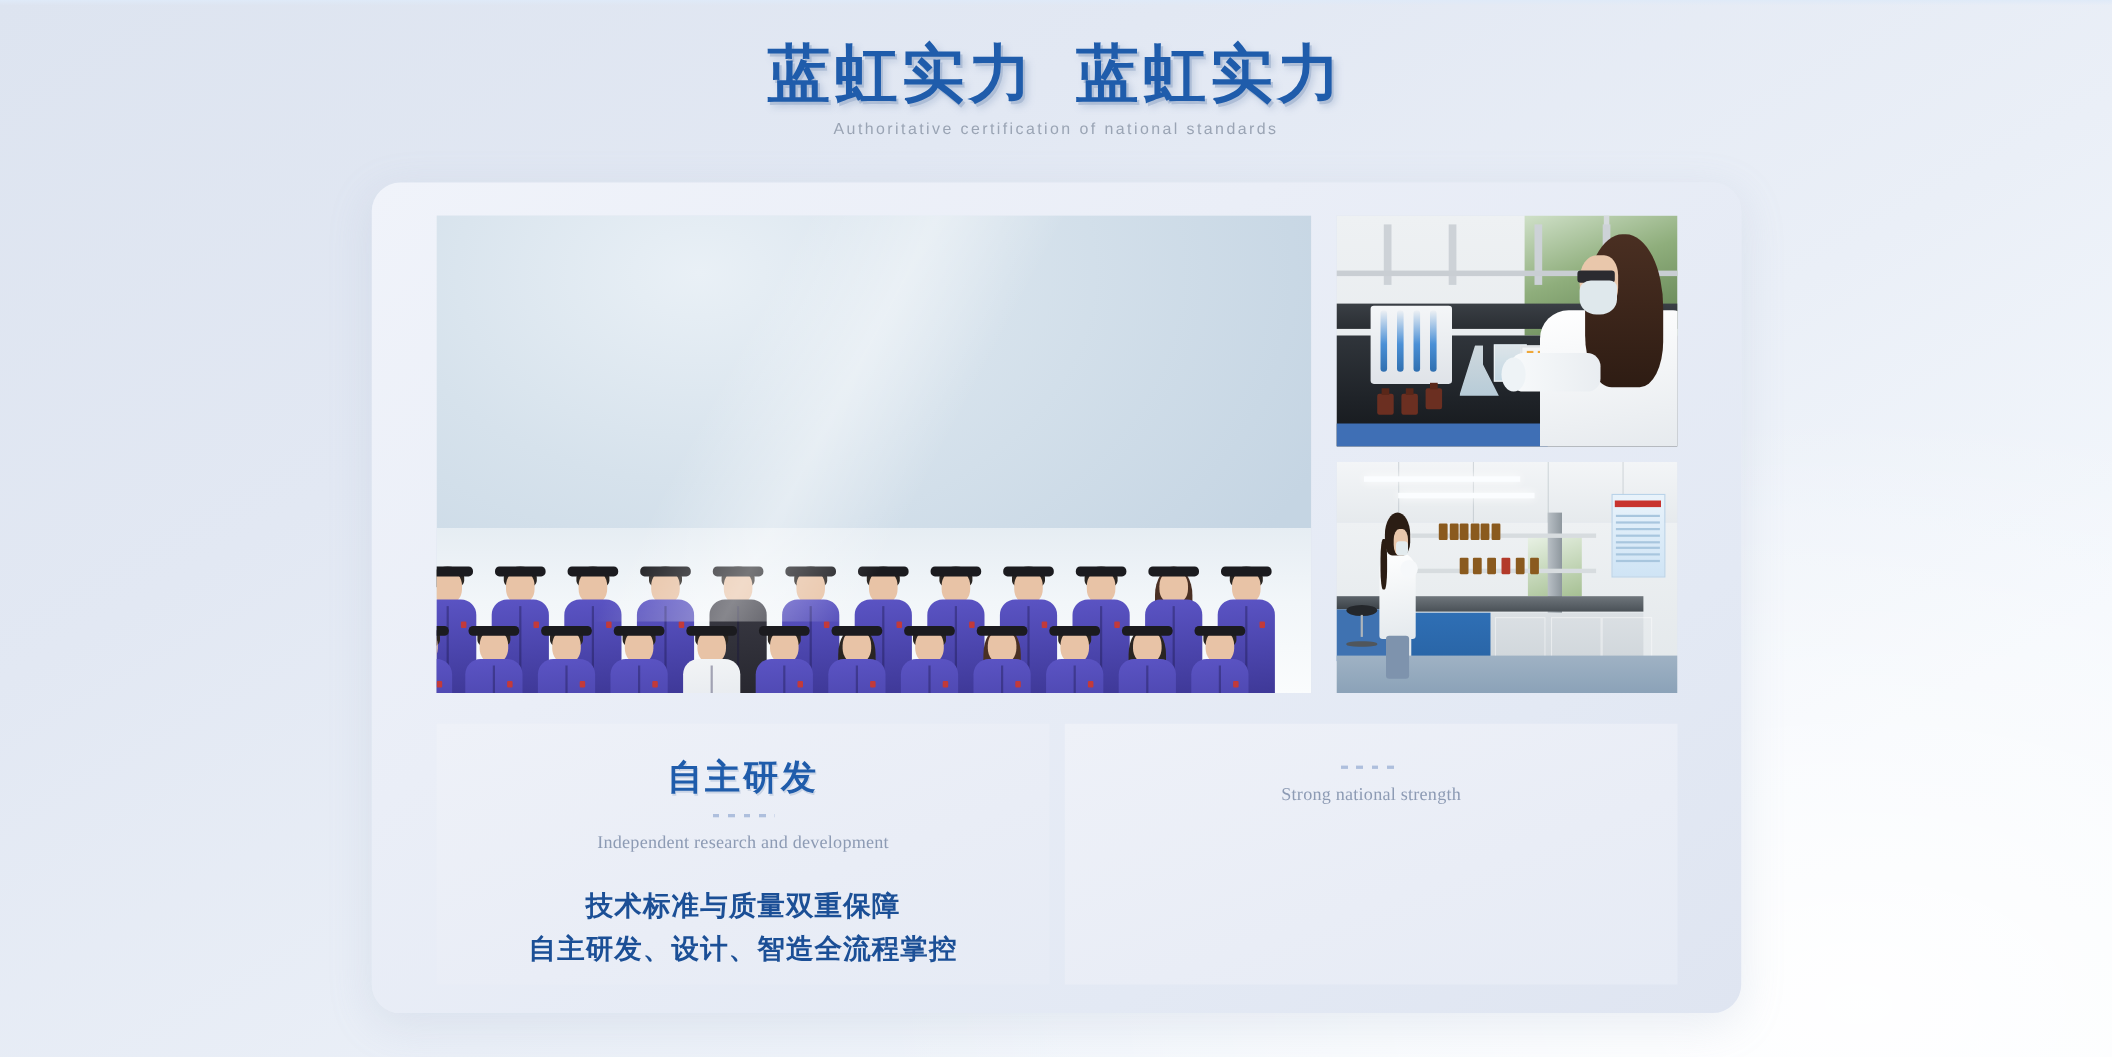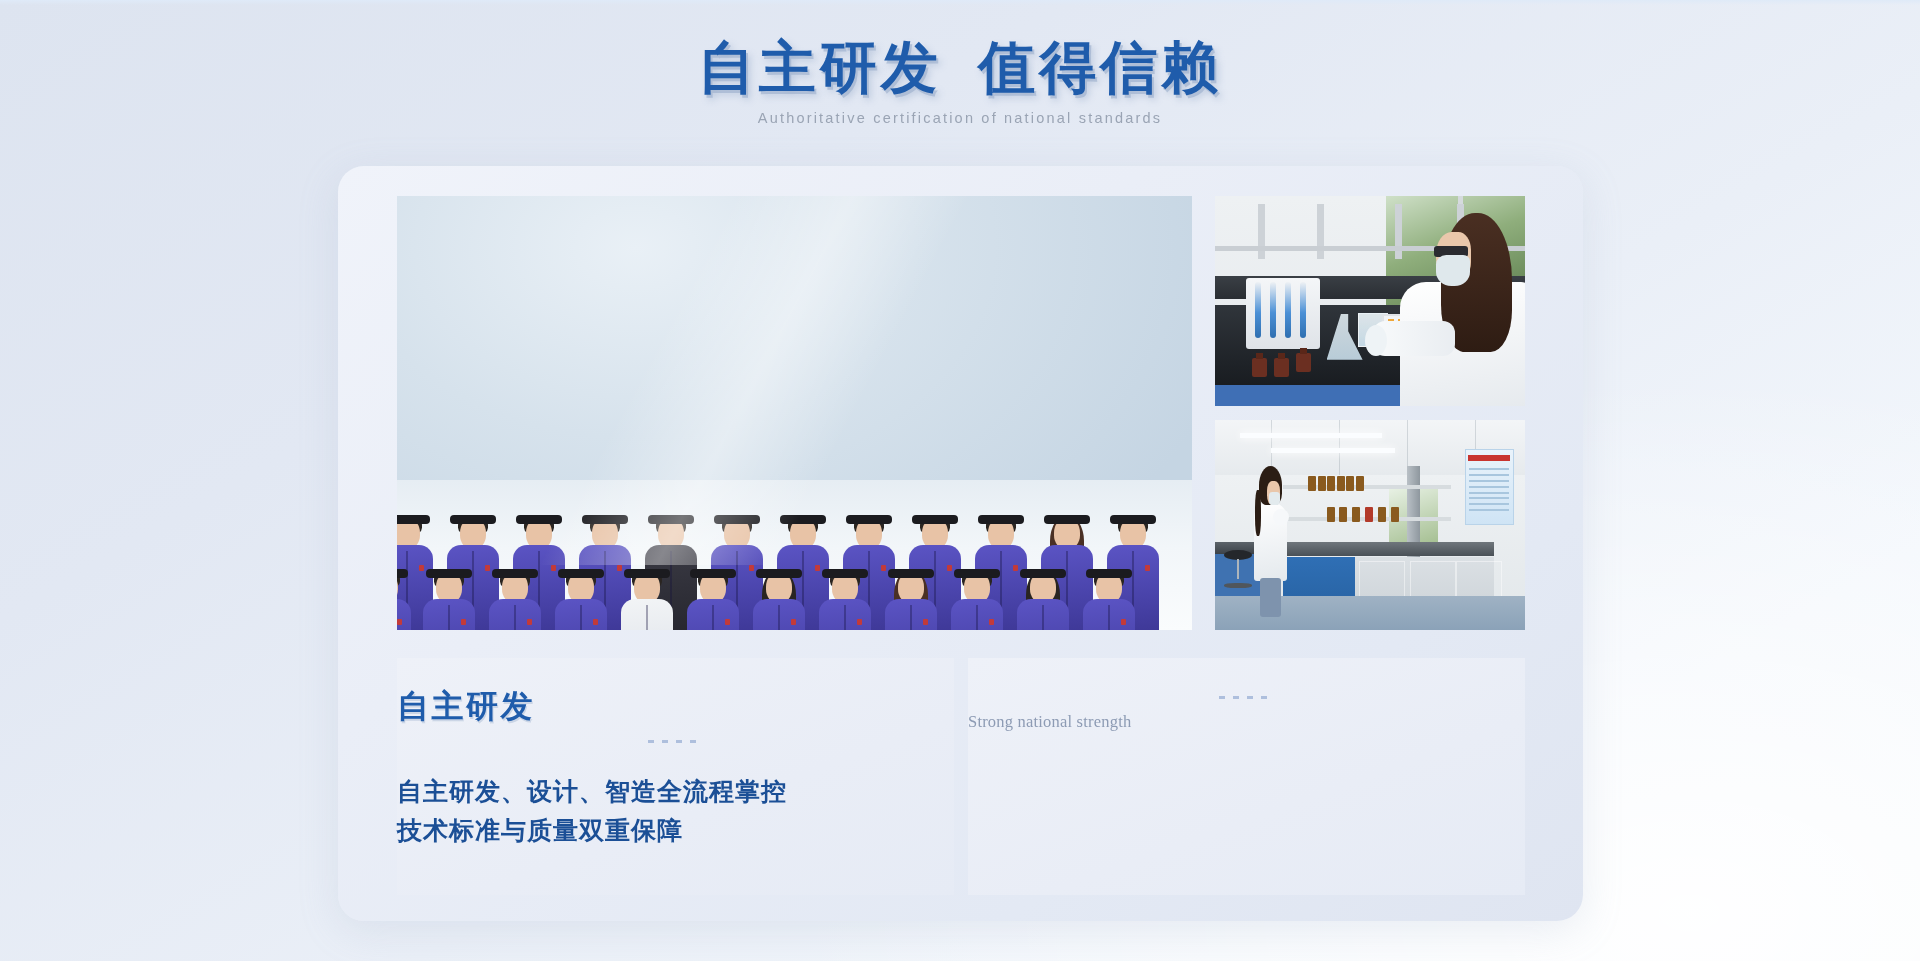--- a/index.html
+++ b/index.html
@@ -238,21 +238,21 @@
   .lab2-person .mask{ position:absolute; left:44%; top:17%; width:30%; height:9%; background:#e3ebee; border-radius:30%; }
   .lab2-person .coat{ position:absolute; left:6%; top:24%; width:88%; height:52%; background:linear-gradient(170deg,#ffffff,#e4e9ed); border-radius:16px 16px 3px 3px; }
   .lab2-person .arm{ position:absolute; left:56%; top:28%; width:44%; height:11%; background:#f6f8fa; border-radius:8px; }
   .lab2-person .jeans{ position:absolute; left:20%; bottom:0; width:58%; height:26%; background:#7e93ad; border-radius:3px; }
 
   
   .cards { position:absolute; left:59px; top:492px; width:1128px; height:237px; display:flex; gap:14px; }
   .card {
     flex:1;
     background:linear-gradient(160deg,#eef1f8 0%, #e9edf6 60%, #e6ebf5 100%);
-    text-align:left;
+    text-align:center;
     padding-top:27px;
   }
   .card-title {
     font-family:"Liberation Serif","DejaVu Serif",serif;
     font-size:32px; font-weight:700; color:#1f5cab; letter-spacing:2.5px;
     text-shadow:1px 2px 0 rgba(165,182,208,0.45);
   }
   .card-divider { margin:11px auto 0; width:56px; height:3px;
     background:repeating-linear-gradient(90deg,#aebfdd 0 6px, transparent 6px 14px); }
   .card-en { margin-top:13px; font-family:"Liberation Serif","DejaVu Serif",serif;
@@ -263,21 +263,21 @@
     font-size:25px; font-weight:700; color:#1b4f96; line-height:1.55; letter-spacing:1px;
   }
   .card-desc .line { display:block; }
 </style>
 </head>
 <body>
 
 <div class="top-sheen"></div>
 
 <div class="header">
-  <h1 class="page-title">自主研发  值得信赖</h1>
+  <h1 class="page-title">蓝虹实力  蓝虹实力</h1>
   <div class="page-subtitle">Authoritative certification of national standards</div>
 </div>
 
 <div class="panel">
 
   <div class="media">
 
     <div class="photo photo-team">
       <div class="team-bg"></div>
       <div class="team-floor"></div>
@@ -598,23 +598,24 @@
         <div class="jeans"></div>
       </div>
     </div>
   </div>
 
   <div class="cards">
 
     <div class="card">
       <div class="card-title">自主研发</div>
       <div class="card-divider"></div>
+      <div class="card-en">Independent research and development</div>
       <div class="card-desc">
+        <span class="line">技术标准与质量双重保障</span>
         <span class="line">自主研发、设计、智造全流程掌控</span>
-        <span class="line">技术标准与质量双重保障</span>
       </div>
     </div>
 
     <div class="card">
       <div class="card-divider"></div>
       <div class="card-en">Strong national strength</div>
     </div>
 
   </div>
 </div>

